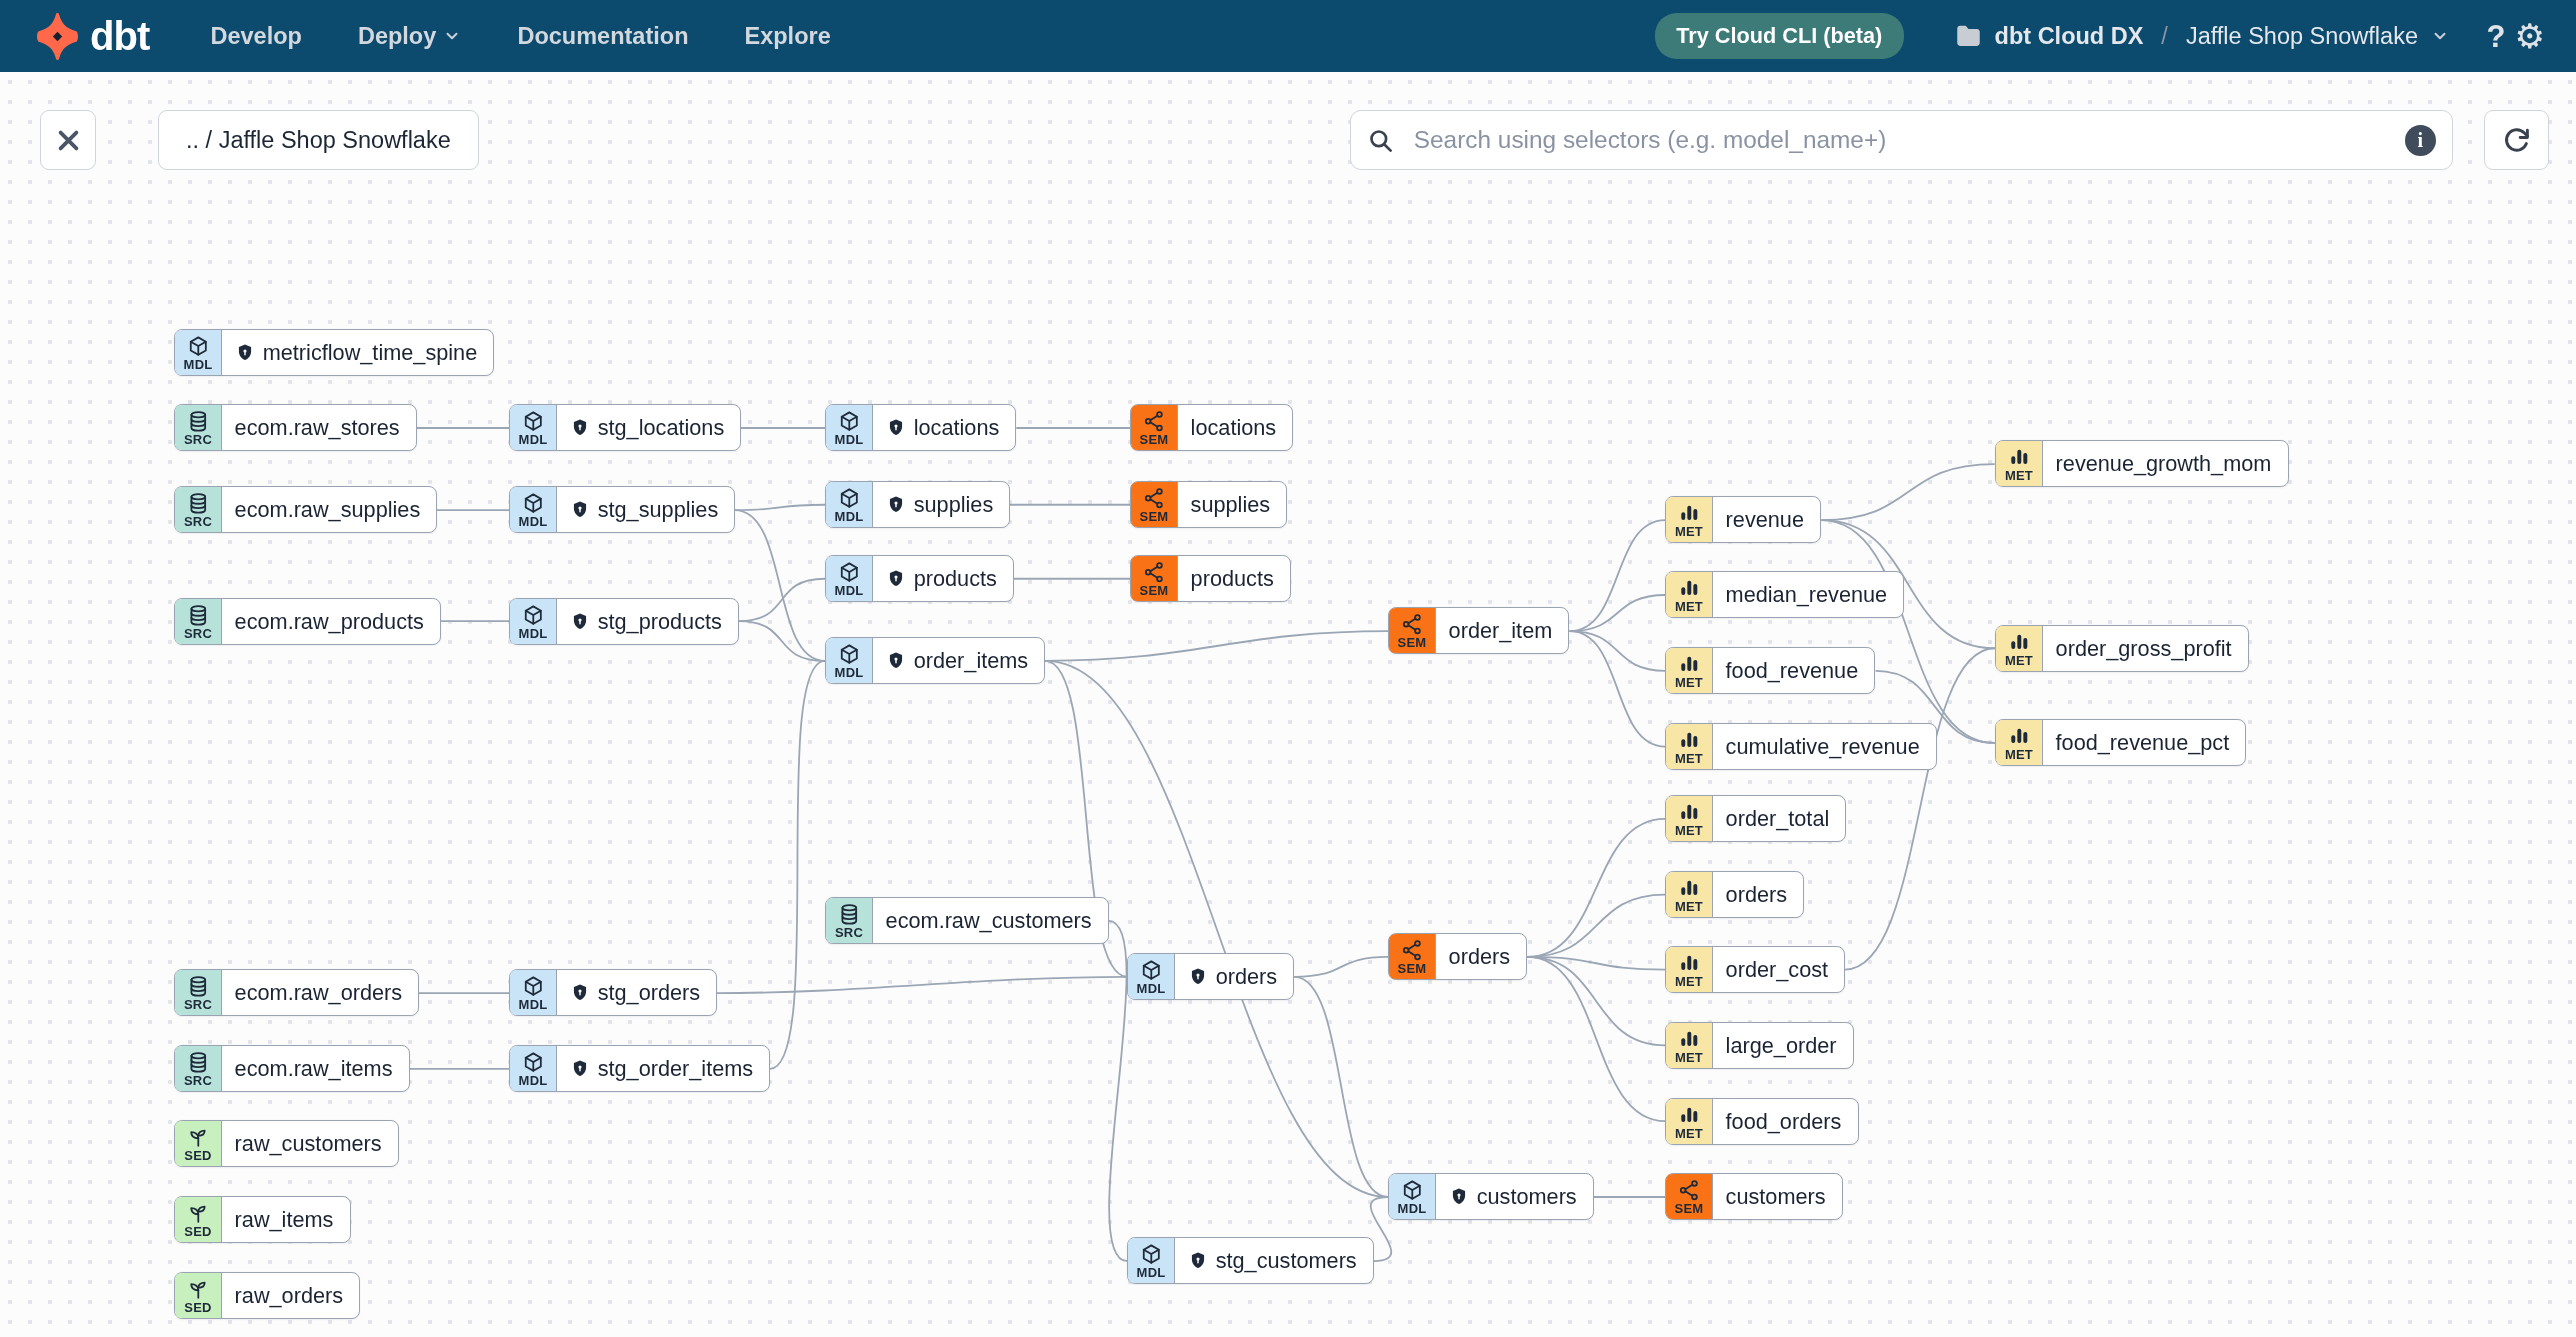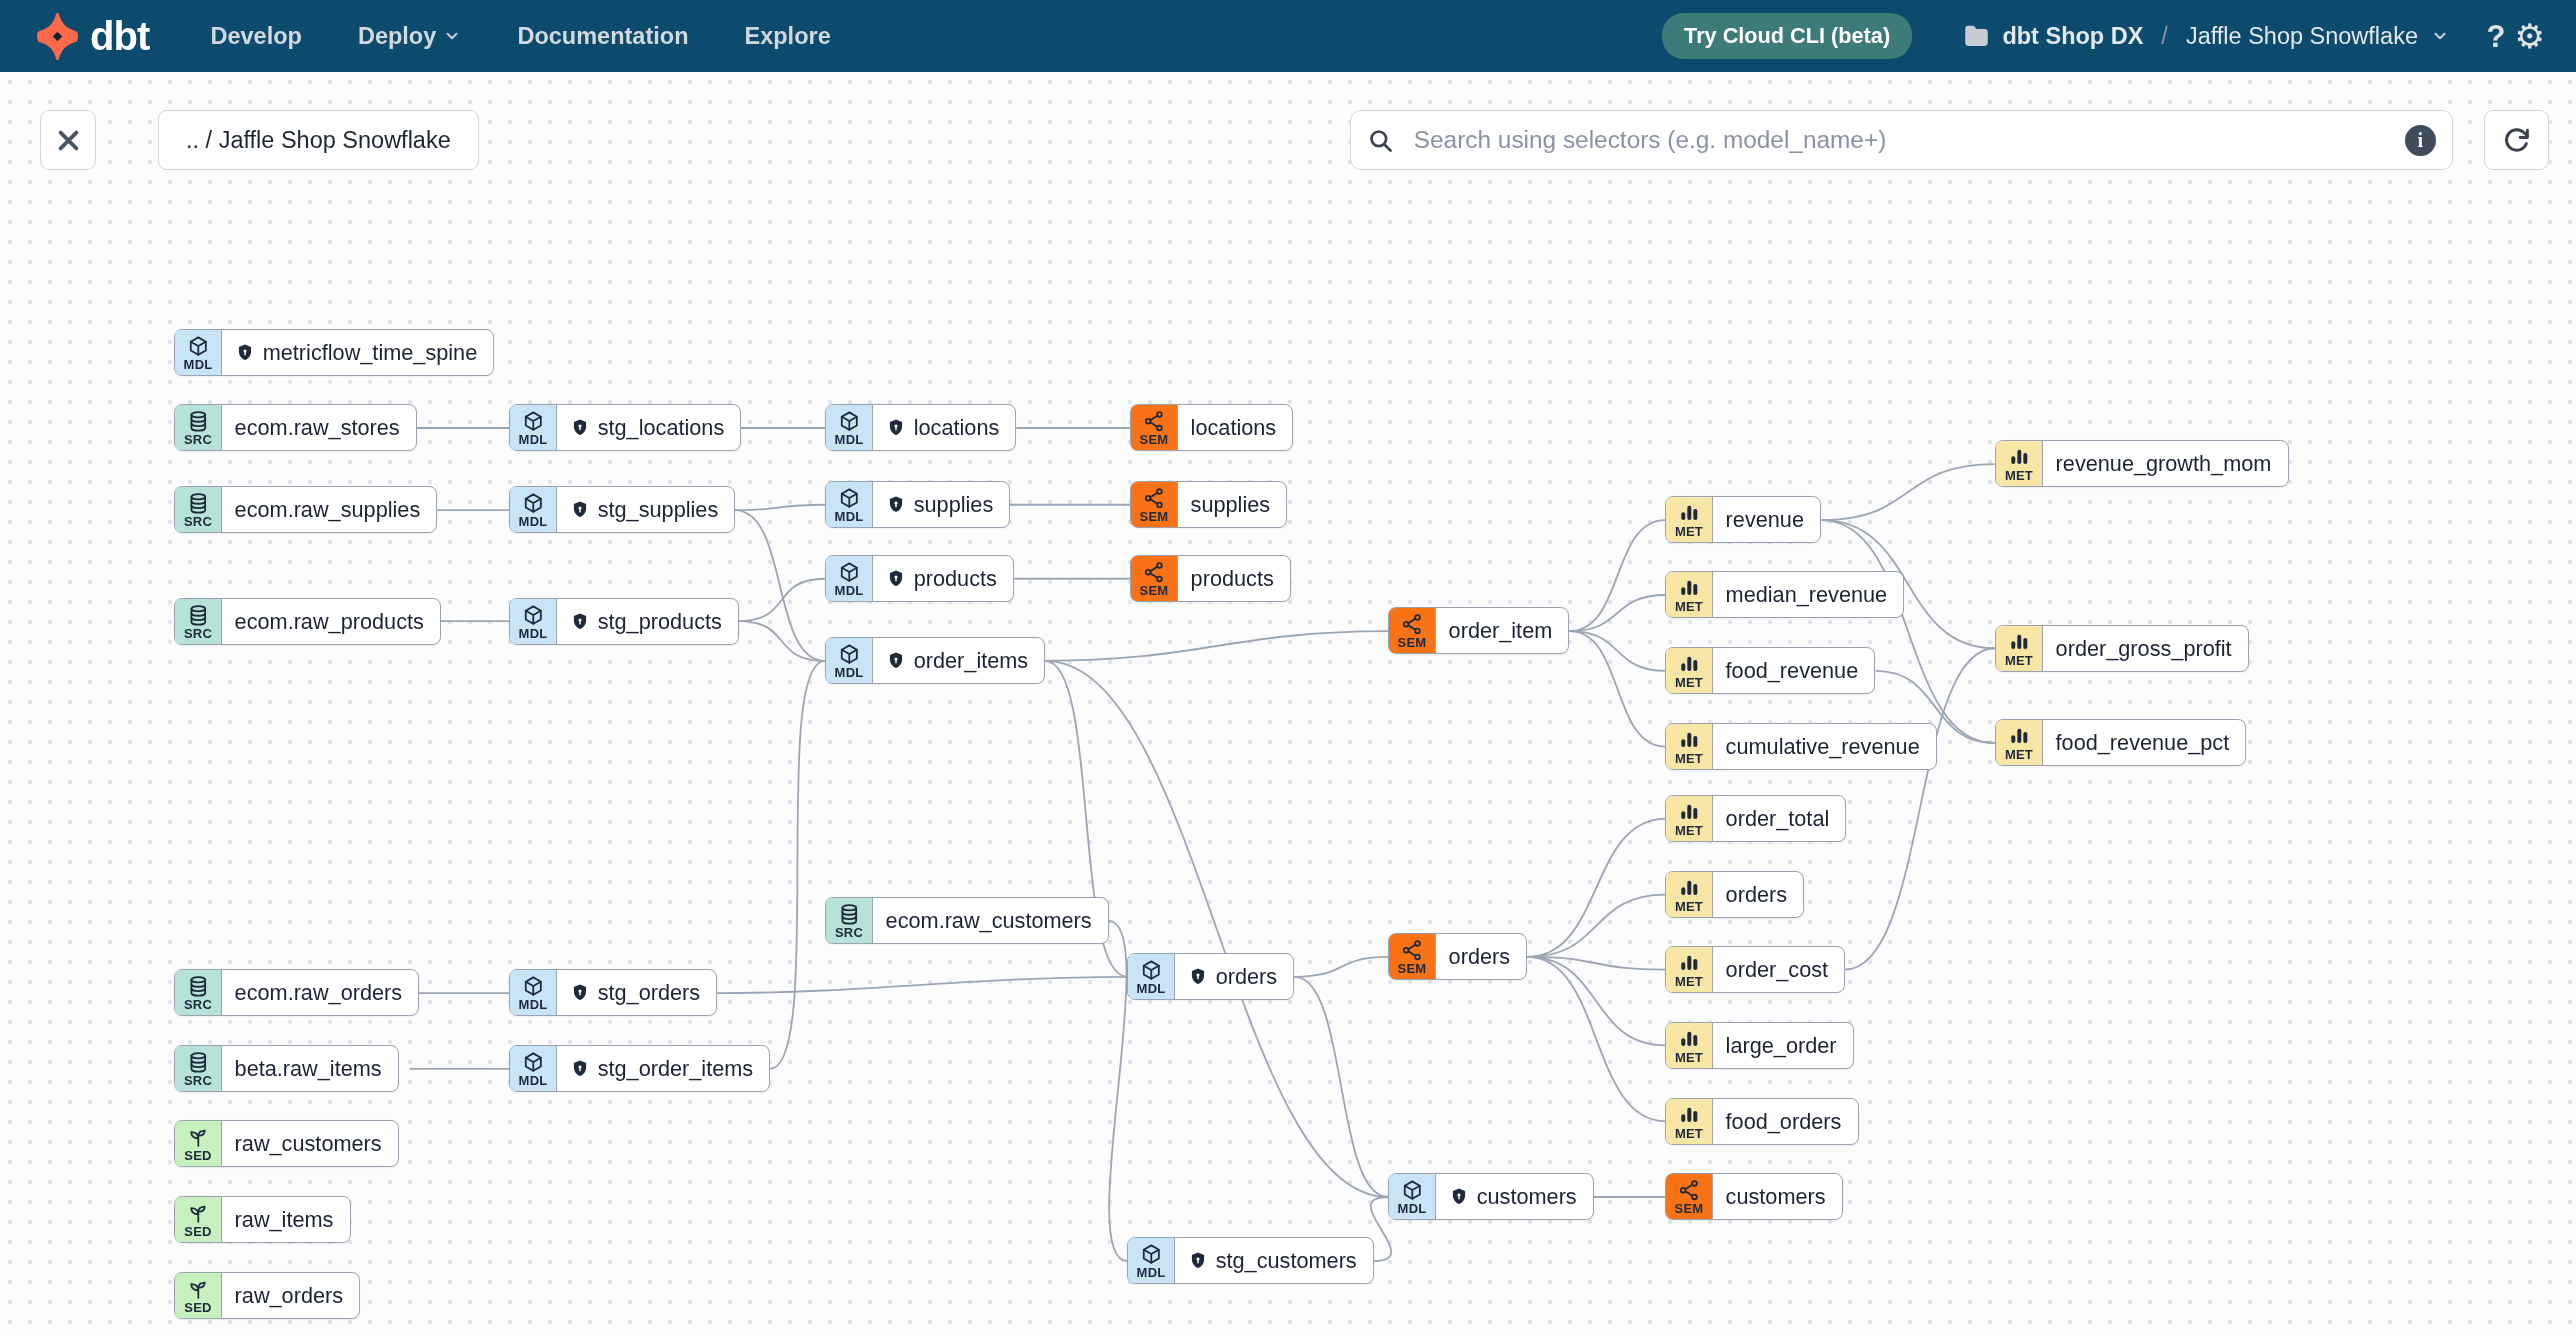--- a/index.html
+++ b/index.html
@@ -104,21 +104,21 @@
     <span class="nav-item">
         <span>Explore</span>
       </span>
   </div>
   <div class="nav-spacer"></div>
   <button class="cli-btn">Try Cloud CLI (beta)</button>
   <div class="acct">
     <svg width="27" height="23.5" viewBox="0 0 24 20">
       <path d="M2 3.5C2 2.1 3.1 1 4.5 1h5l2.5 3h7.5C20.9 4 22 5.1 22 6.5v10c0 1.4-1.1 2.5-2.5 2.5h-15C3.1 19 2 17.9 2 16.5v-13z" fill="#c8cdd4"></path>
     </svg>
-    <span class="bold">dbt Shop DX</span>
+    <span class="bold">dbt Cloud DX</span>
     <span class="slash">/</span>
     <span>Jaffle Shop Snowflake</span>
     <svg class="chev" viewBox="0 0 24 24">
         <polyline points="6 9 12 15 18 9"></polyline>
       </svg>
   </div>
   <button class="icon-btn help-btn">?</button>
   <button class="icon-btn gear-btn">⚙</button>
 </div>
 
@@ -719,21 +719,21 @@
           <svg viewBox="0 0 24 24" fill="none" stroke="#1e2a3a" stroke-width="1.9" stroke-linecap="round" stroke-linejoin="round">
             <ellipse cx="12" cy="5" rx="7.3" ry="2.8"></ellipse>
             <path d="M4.7 5v4.7c0 1.5 3.3 2.8 7.3 2.8s7.3-1.3 7.3-2.8V5"></path>
             <path d="M4.7 9.7v4.7c0 1.5 3.3 2.8 7.3 2.8s7.3-1.3 7.3-2.8V9.7"></path>
             <path d="M4.7 14.4V19c0 1.6 3.3 2.9 7.3 2.9s7.3-1.3 7.3-2.9v-4.6"></path>
           </svg>
         </span>
         <span class="btxt">SRC</span>
       </div>
       <div class="nlabel">
-        <span class="ntext">beta.raw_items</span>
+        <span class="ntext">ecom.raw_items</span>
       </div>
     </div>
     <div class="node t-model" style="left: 509px; top: 1045px;">
       <div class="badge">
         <span>
           <svg viewBox="0 0 24 24" fill="none" stroke="#1e2a3a" stroke-width="1.9" stroke-linecap="round" stroke-linejoin="round">
             <path d="M12 2.5l8 4.6v9.3l-8 4.6-8-4.6V7.1z"></path>
             <path d="M4 7.1l8 4.6 8-4.6M12 11.7V21"></path>
           </svg>
         </span>

